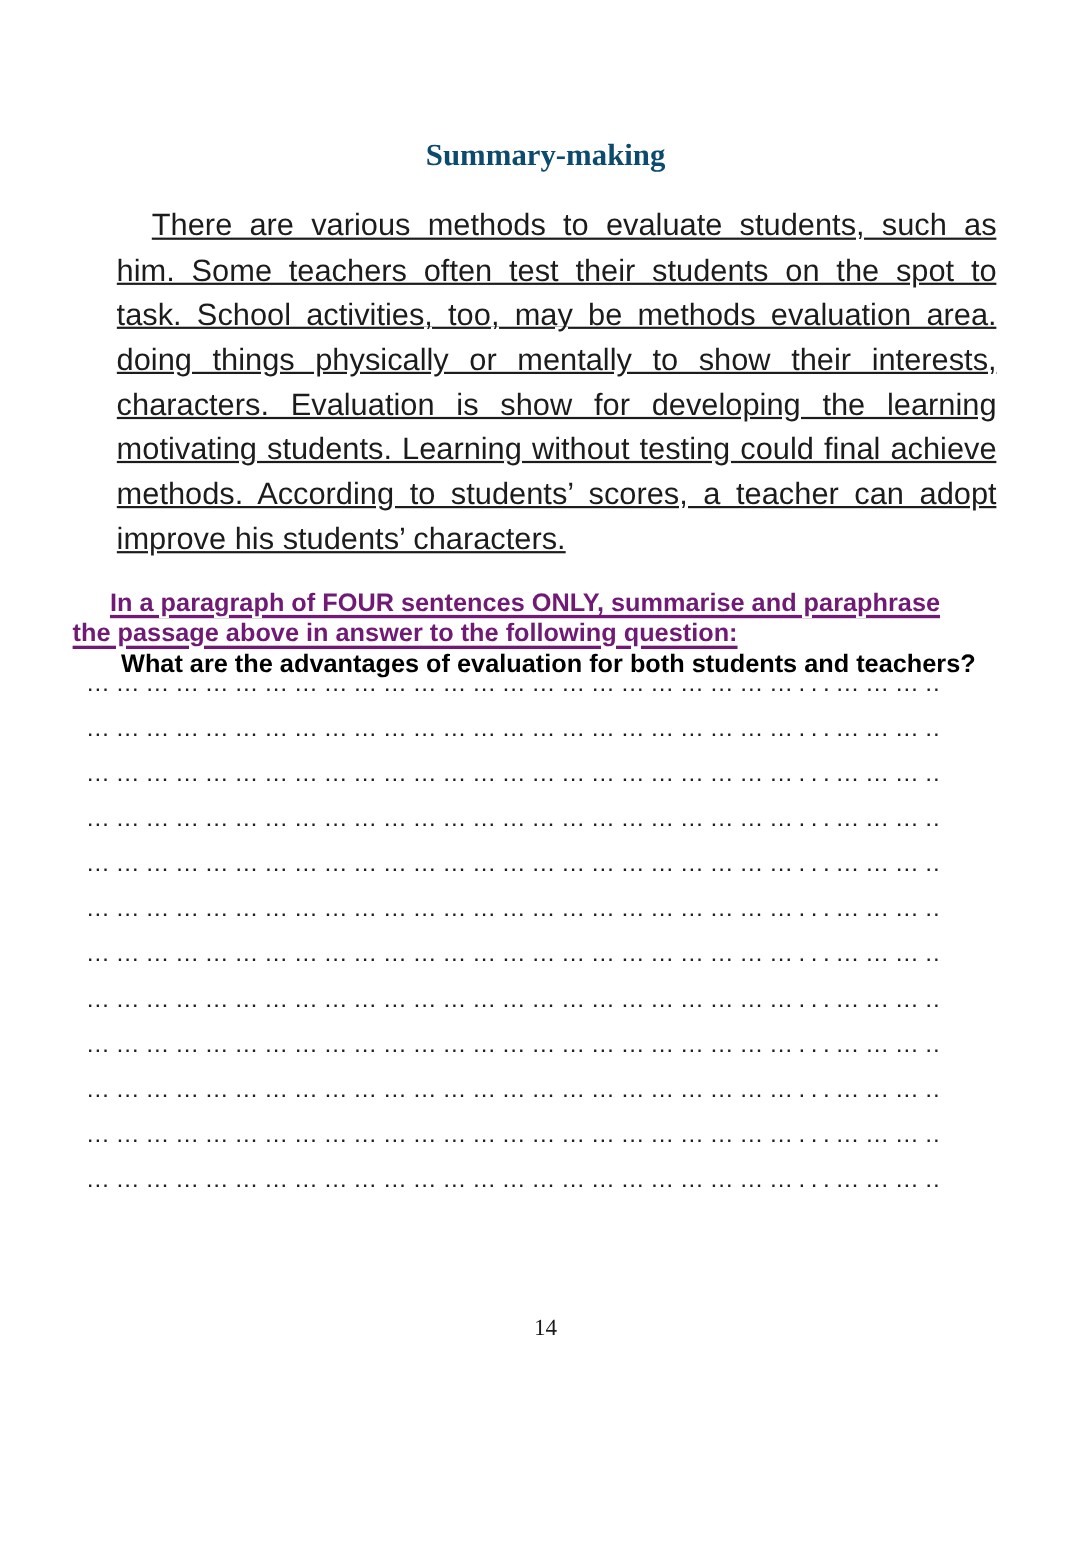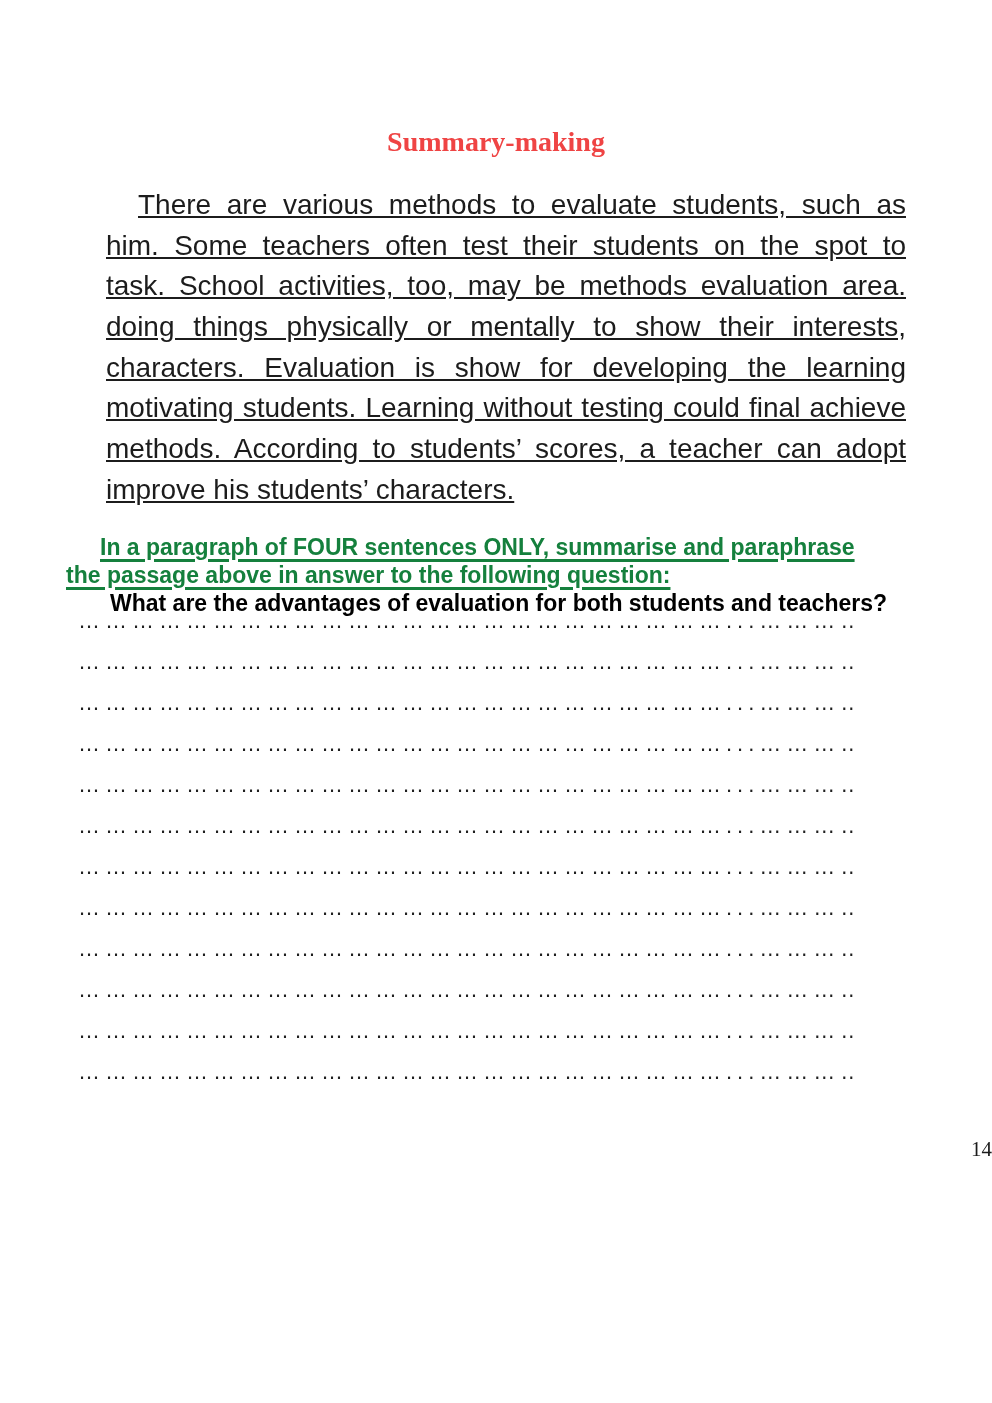--- a/index.html
+++ b/index.html
@@ -13,21 +13,21 @@
     box-sizing: border-box;
   }
   .title {
     margin: 126px 0 0 0;
     width: 992px;
     text-align: center;
     font-family: "Liberation Serif", serif;
     font-weight: bold;
     font-size: 28px;
     line-height: 32px;
-    color: #ef4444;
+    color: #0c4a6e;
   }
   .passage {
     margin: 27px 0 0 106px;
     width: 800px;
     font-size: 28px;
     color: #1c1c1c;
     text-decoration: underline;
   }
   .body-line {
     text-align: justify;
@@ -37,21 +37,21 @@
     overflow: hidden;
   }
   .body-line.first { text-indent: 32px; }
   .body-line.last  { text-align-last: left; }
   .instruction {
     margin: 22px 0 0 66px;
     font-weight: bold;
     white-space: nowrap;
   }
   .red-line {
-    color: #15803d;
+    color: #701a75;
     font-size: 23px;
     line-height: 28px;
     text-decoration: underline;
     text-decoration-thickness: 2.5px;
     text-underline-offset: 4px;
   }
   .red-line.line1 { text-indent: 34px; }
   .question {
     color: #000000;
     font-size: 23px;
@@ -66,23 +66,23 @@
     width: 778px;
     height: 41px;
     line-height: 41px;
     overflow: hidden;
     white-space: nowrap;
     font-size: 22px;
     letter-spacing: 5px;
     color: #1f1f1f;
   }
   .pagenum {
-    margin-top: 45px;
+    margin-top: 103px;
     width: 992px;
-    text-align: right;
+    text-align: center;
     font-family: "Liberation Serif", serif;
     font-size: 21px;
     line-height: 24px;
     color: #1c1c1c;
   }
 </style>
 </head>
 <body>
 
 <div class="page">

